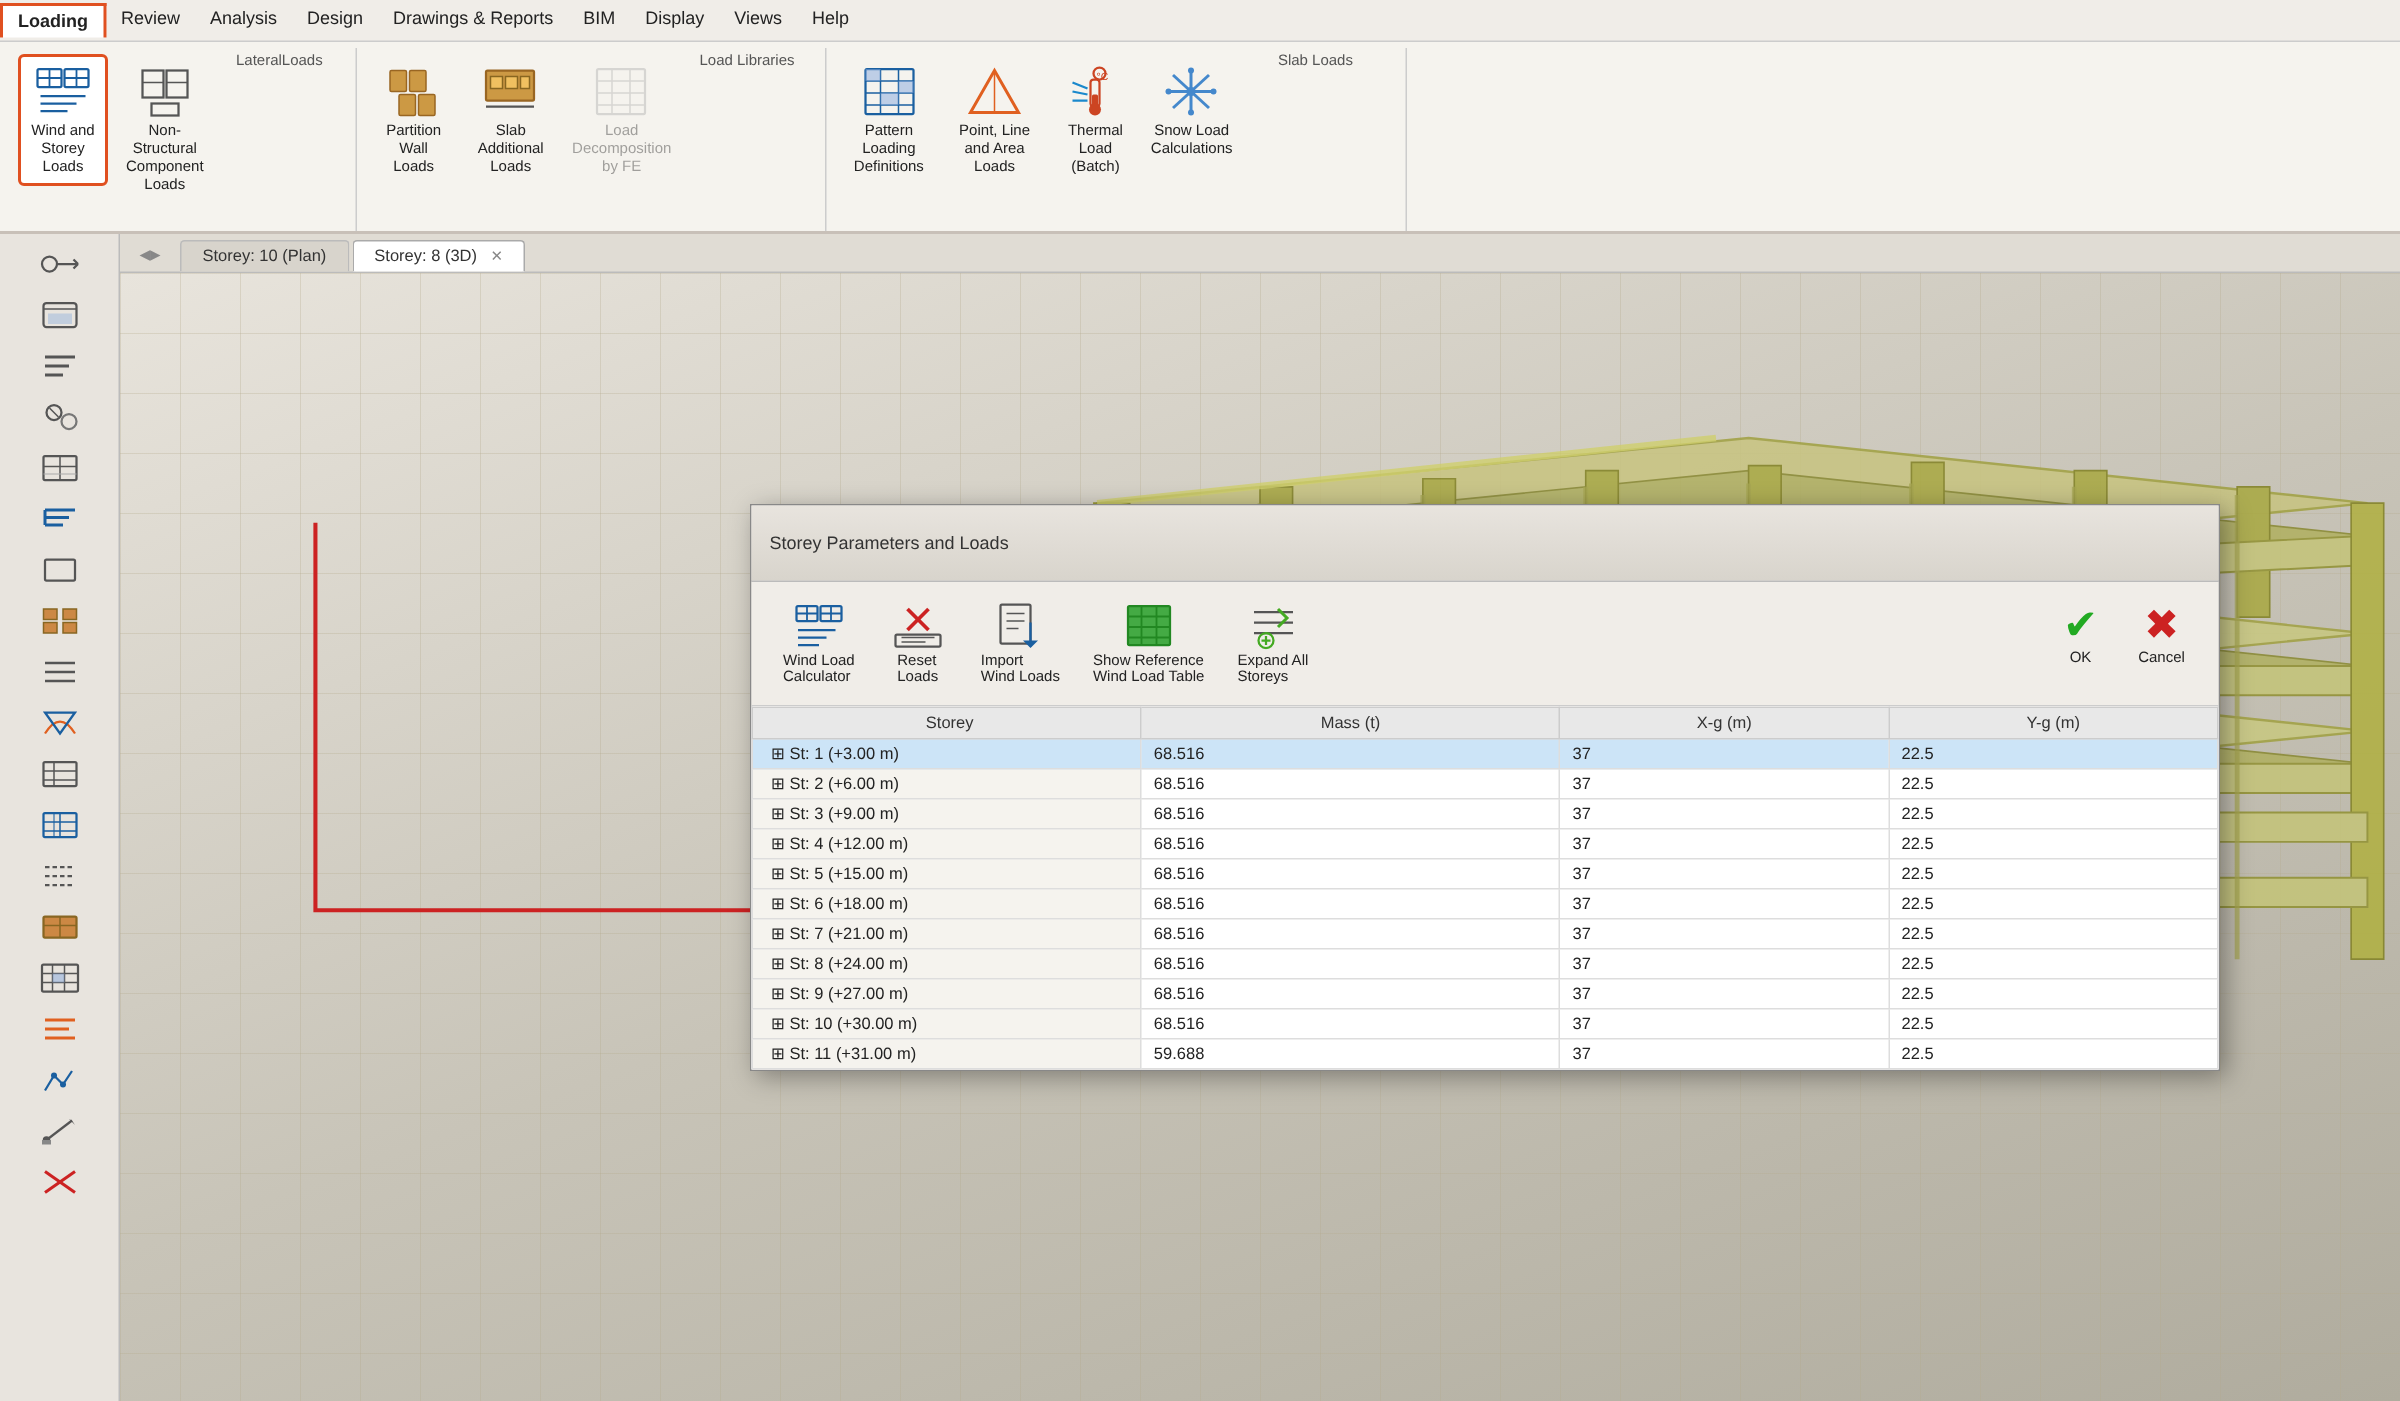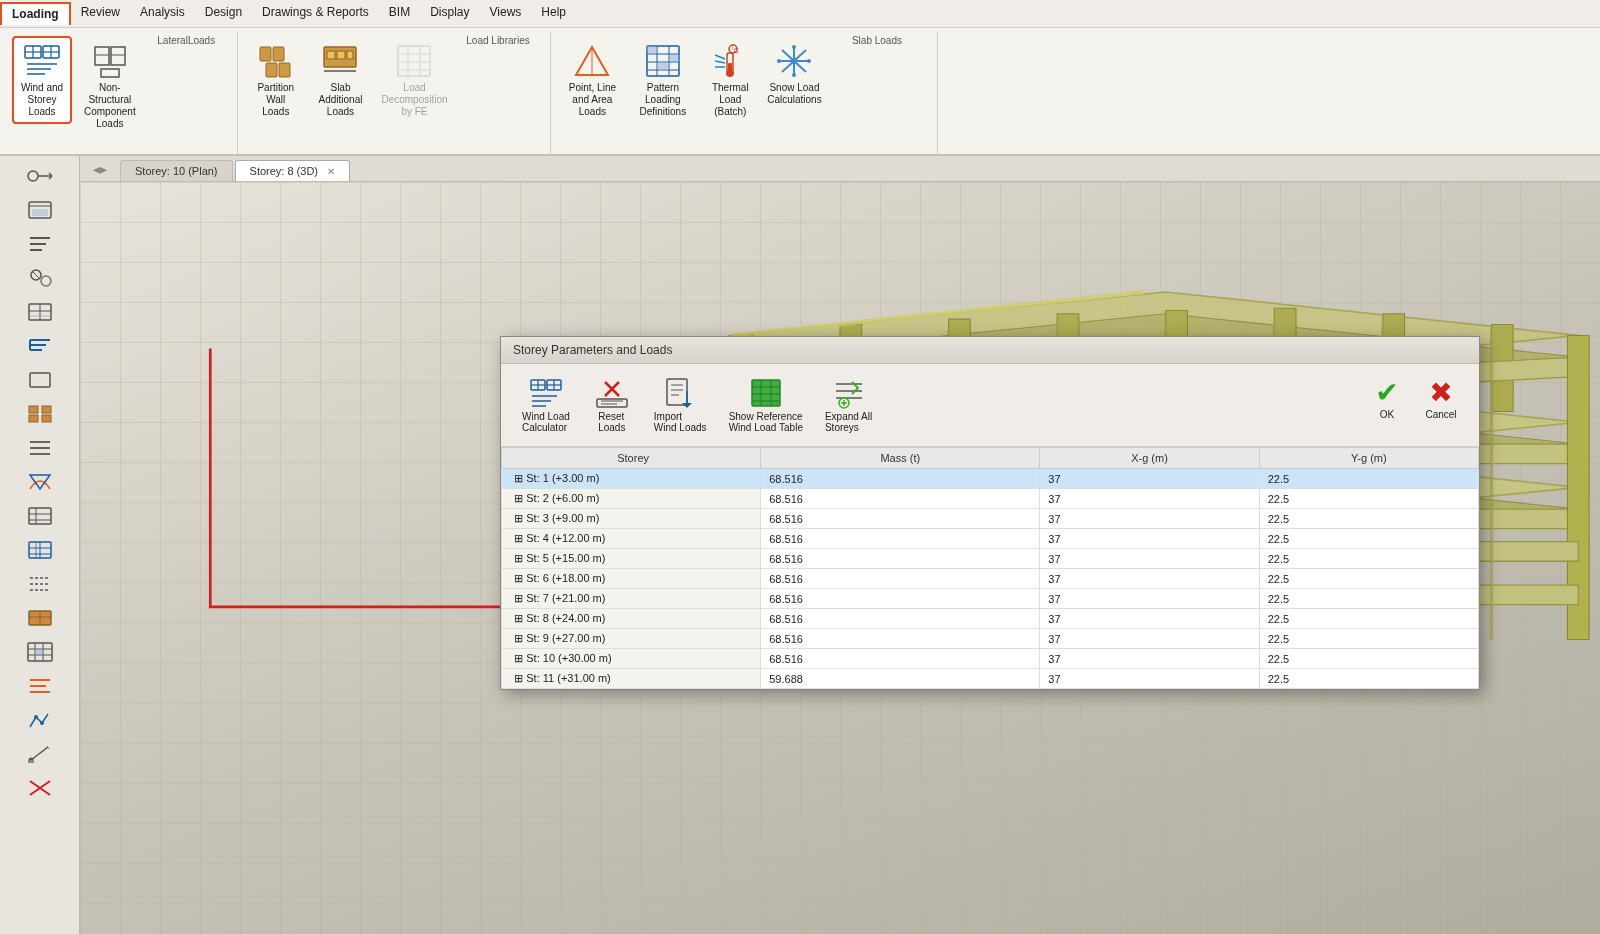--- a/index.html
+++ b/index.html
@@ -189,21 +189,21 @@
       left: 420px;
       width: 980px;
       background: #f0ede8;
       border: 1px solid #888;
       box-shadow: 4px 4px 16px rgba(0,0,0,0.35);
       z-index: 100;
     }
     .modal-title-bar {
       background: linear-gradient(to bottom, #e8e4de, #d8d4cc);
       border-bottom: 1px solid #bbb;
-      padding: 6px 12px;
+      padding: 18px 12px;
       font-size: 12px;
       color: #333;
       display: flex;
       align-items: center;
     }
     .modal-toolbar {
       display: flex;
       align-items: flex-start;
       padding: 8px 12px;
       gap: 4px;
@@ -378,42 +378,42 @@
         </div>
       </div>
       <div class="ribbon-group-label">Load Libraries</div>
     </div>
 
     <div class="ribbon-group">
       <div class="ribbon-group-items">
         <div class="ribbon-btn">
           <div class="btn-icon">
             <svg width="38" height="36" viewBox="0 0 38 36">
-              <polygon points="19,4 35,32 3,32" fill="none" stroke="#e06020" stroke-width="2"></polygon>
-              <line x1="19" y1="4" x2="19" y2="32" stroke="#e06020" stroke-width="1"></line>
-              <line x1="3" y1="32" x2="35" y2="32" stroke="#e06020" stroke-width="1"></line>
-            </svg>
-          </div>
-          <div class="btn-label">Point, Line<br>and Area Loads</div>
-        </div>
-        <div class="ribbon-btn">
-          <div class="btn-icon">
-            <svg width="38" height="36" viewBox="0 0 38 36">
               <rect x="3" y="3" width="32" height="30" rx="1" fill="none" stroke="#1a5fa0" stroke-width="1.5"></rect>
               <line x1="3" y1="11" x2="35" y2="11" stroke="#1a5fa0" stroke-width="1"></line>
               <line x1="3" y1="19" x2="35" y2="19" stroke="#1a5fa0" stroke-width="1"></line>
               <line x1="3" y1="27" x2="35" y2="27" stroke="#1a5fa0" stroke-width="1"></line>
               <line x1="13" y1="3" x2="13" y2="33" stroke="#1a5fa0" stroke-width="1"></line>
               <line x1="25" y1="3" x2="25" y2="33" stroke="#1a5fa0" stroke-width="1"></line>
               <rect x="3" y="3" width="10" height="8" fill="#88aadd" opacity="0.5"></rect>
               <rect x="25" y="11" width="10" height="8" fill="#88aadd" opacity="0.5"></rect>
               <rect x="13" y="19" width="12" height="8" fill="#88aadd" opacity="0.5"></rect>
             </svg>
           </div>
           <div class="btn-label">Pattern Loading<br>Definitions</div>
+        </div>
+        <div class="ribbon-btn">
+          <div class="btn-icon">
+            <svg width="38" height="36" viewBox="0 0 38 36">
+              <polygon points="19,4 35,32 3,32" fill="none" stroke="#e06020" stroke-width="2"></polygon>
+              <line x1="19" y1="4" x2="19" y2="32" stroke="#e06020" stroke-width="1"></line>
+              <line x1="3" y1="32" x2="35" y2="32" stroke="#e06020" stroke-width="1"></line>
+            </svg>
+          </div>
+          <div class="btn-label">Point, Line<br>and Area Loads</div>
         </div>
         <div class="ribbon-btn">
           <div class="btn-icon">
             <svg width="38" height="36" viewBox="0 0 38 36">
               <circle cx="22" cy="6" r="4" fill="none" stroke="#cc4422" stroke-width="1.5"></circle>
               <text x="20" y="10" font-size="7" fill="#cc4422">°C</text>
               <rect x="16" y="10" width="6" height="18" rx="2" fill="none" stroke="#cc4422" stroke-width="1.5"></rect>
               <rect x="17" y="20" width="4" height="9" rx="1" fill="#cc4422"></rect>
               <circle cx="19" cy="30" r="4" fill="#cc4422"></circle>
               <line x1="4" y1="12" x2="14" y2="16" stroke="#1a88cc" stroke-width="1.5"></line>

